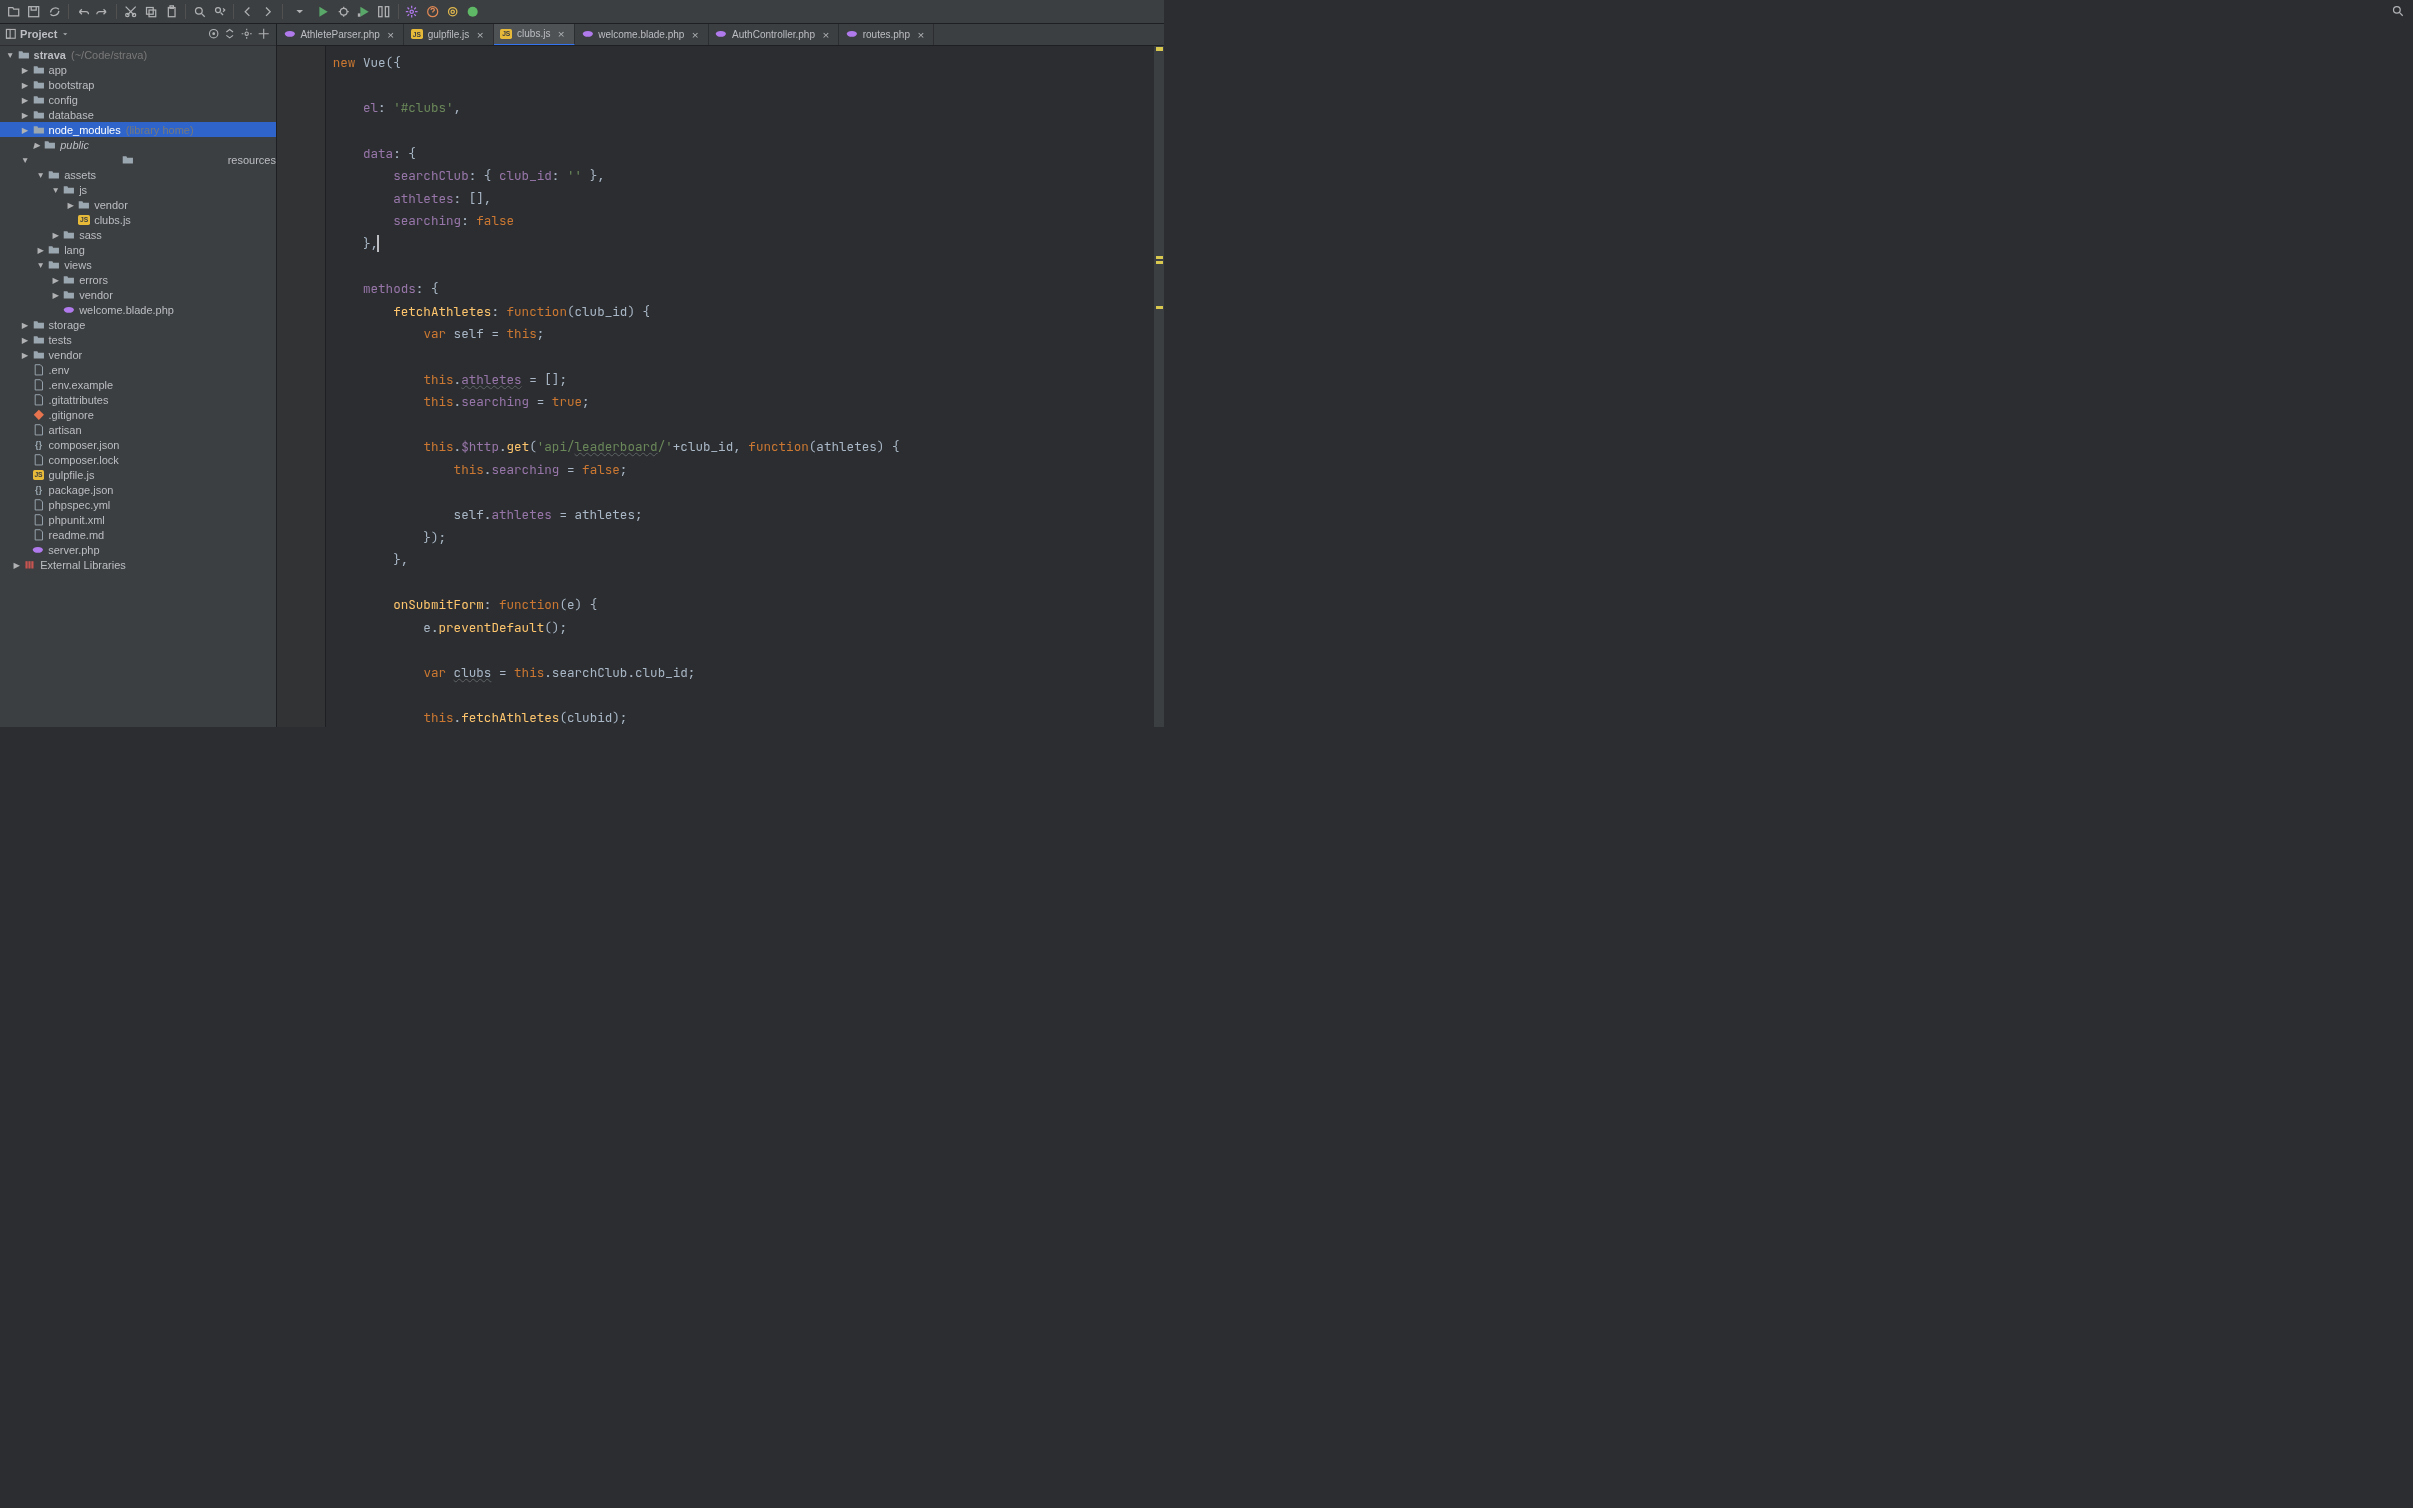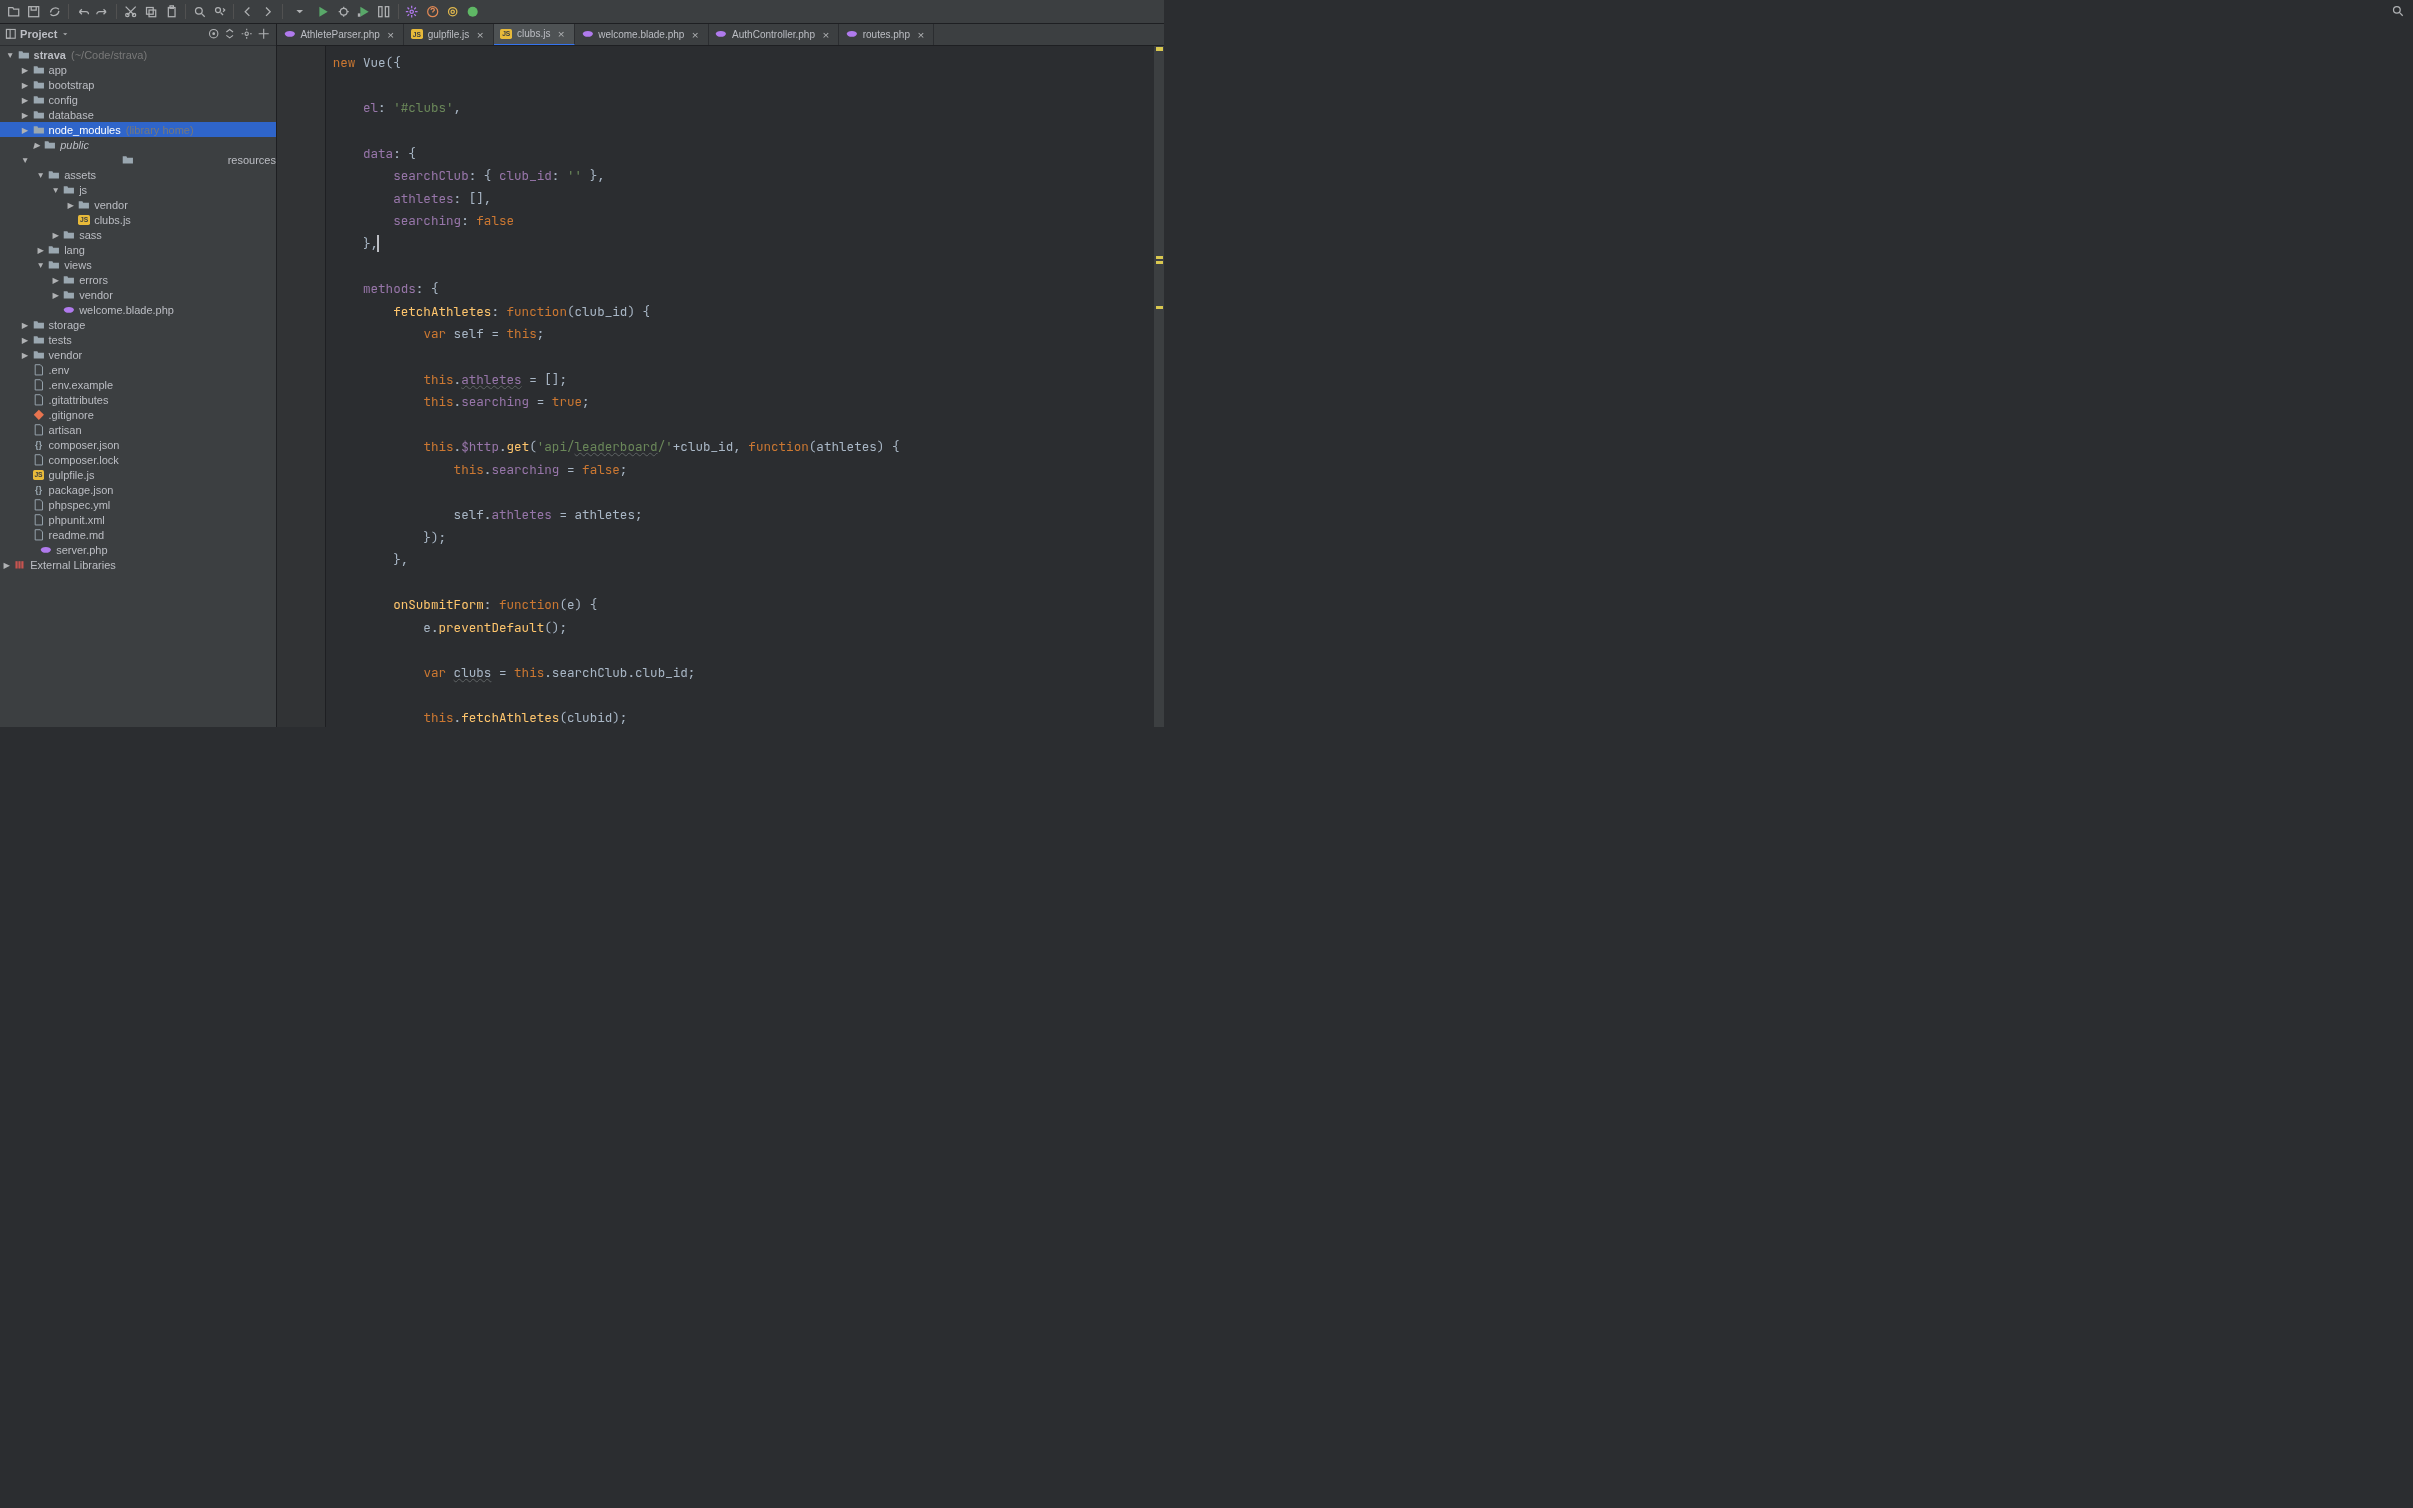--- a/index.html
+++ b/index.html
@@ -683,31 +683,31 @@
           </div>
           <div class="tree-row" style="padding-left: 18.4px;">
             <span class="tree-arrow"></span>
             <span class="tree-icon">
               <svg width="11.7" height="11.7" viewBox="0 0 16 16" fill="none" stroke="#9aa7b0" stroke-width="1.3">
                 <path d="M3 1h7l3 3v11H3z"></path>
               </svg>
             </span>
             <span class="tree-label">readme.md</span>
           </div>
-          <div class="tree-row" style="padding-left: 26px;">
+          <div class="tree-row" style="padding-left: 18px;">
             <span class="tree-arrow"></span>
             <span class="tree-icon">
               <svg width="11.7" height="11.7" viewBox="0 0 16 16" fill="#b07aed">
                 <ellipse cx="8" cy="8" rx="7" ry="4"></ellipse>
               </svg>
             </span>
             <span class="tree-label">server.php</span>
           </div>
         </div>
-      <div class="tree-row" style="padding-left:0">
+      <div class="tree-row" style="padding-left:10px">
         <span class="tree-arrow closed"></span>
         <span class="tree-icon">
           <svg width="11.7" height="11.7" viewBox="0 0 16 16" fill="#c75450">
               <rect x="2" y="3" width="3" height="10"></rect>
               <rect x="6" y="3" width="3" height="10"></rect>
               <rect x="10" y="3" width="3" height="10"></rect>
             </svg>
         </span>
         <span class="tree-label">External Libraries</span>
       </div>

